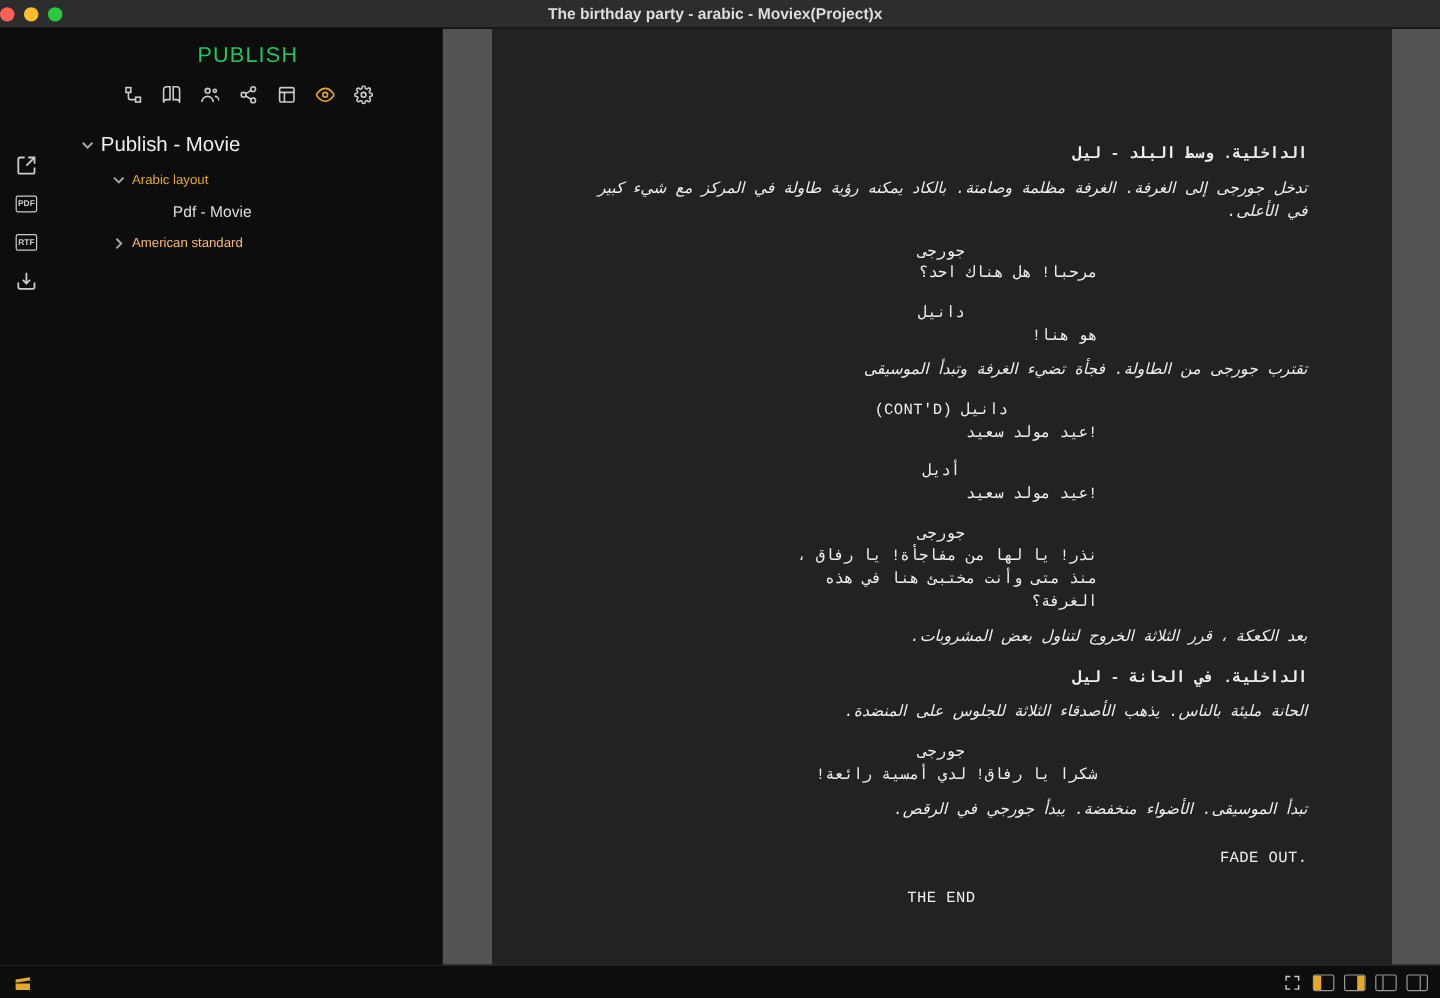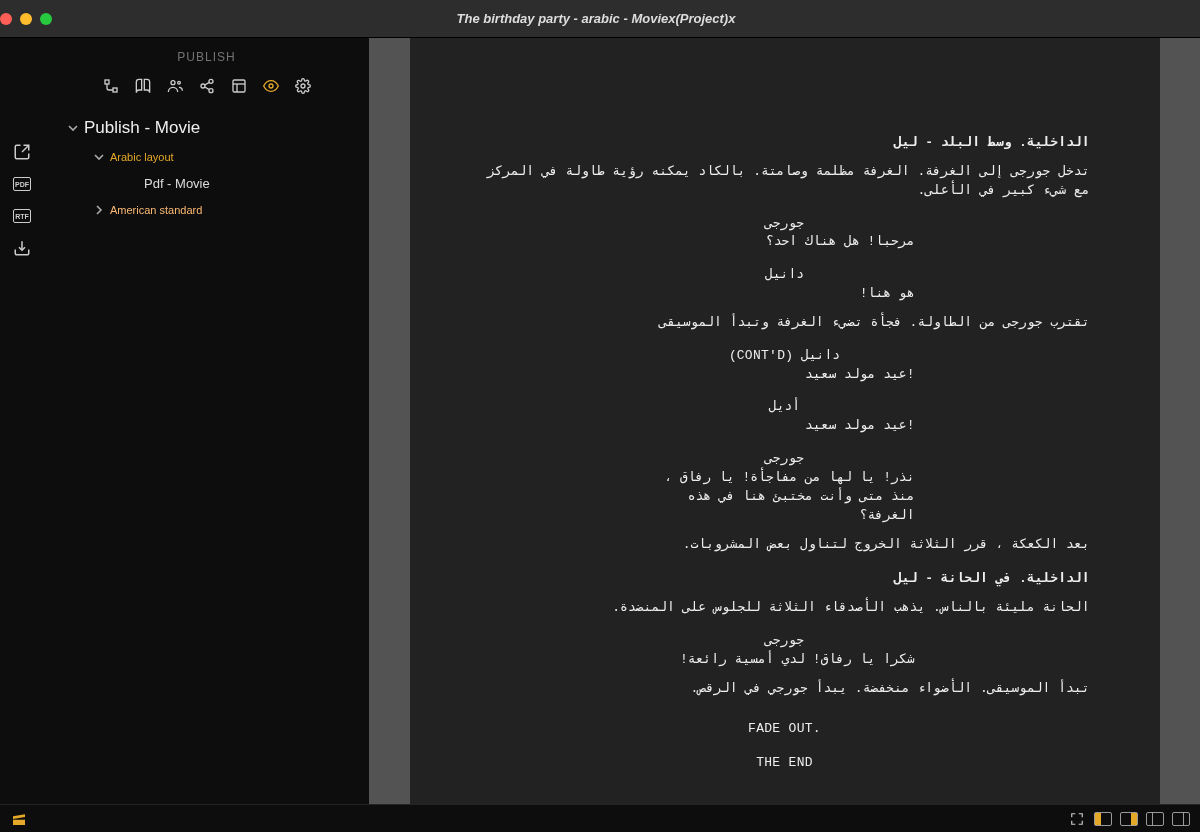--- a/index.html
+++ b/index.html
@@ -9,28 +9,27 @@
   color: #ddd;
   width: 1200px;
   height: 832px;
   overflow: hidden;
   display: flex;
   flex-direction: column;
 }
 
 
 .titlebar {
-  height: 38px;
+  height: 24px;
   background: #2d2d2d;
   display: flex;
   align-items: center;
   padding-left: 0;
   flex-shrink: 0;
   border-bottom: 1px solid #000;
-  font-style: italic;
 }
 .traffic-lights { display: flex; gap: 8px; }
 .tl { width: 12px; height: 12px; border-radius: 50%; }
 .tl.red { background: #ff5f56; }
 .tl.yellow { background: #ffbd2e; }
 .tl.green { background: #27c93f; }
 .titlebar-title {
   flex: 1;
   text-align: center;
   font-size: 13px;
@@ -73,23 +72,23 @@
 
 .sidebar {
   width: 325px;
   background: #0d0d0d;
   display: flex;
   flex-direction: column;
   flex-shrink: 0;
 }
 .sidebar-title {
   text-align: center;
-  font-size: 12px;
+  font-size: 18px;
   letter-spacing: 1px;
-  color: #737373;
+  color: #22c55e;
   padding: 12px 0 8px 0;
 }
 .toolbar-row {
   display: flex;
   justify-content: center;
   gap: 12px;
   padding: 4px 0 10px 0;
 }
 .toolbar-btn {
   width: 20px; height: 20px;
@@ -132,24 +131,24 @@
   background: #222;
   color: #eee;
   padding: 80px 70px 60px 70px;
   font-family: "Courier New", Courier, monospace;
   font-size: 13px;
   line-height: 1.45;
   letter-spacing: 0.3px;
 }
 .rtl-block { direction: rtl; text-align: right; }
 .scene-heading { font-weight: bold; margin: 16px 0 10px 0; }
-.action { margin: 10px 0; }
+.action { margin: 10px 0; font-style: italic; }
 .char-name { text-align: center; direction: rtl; margin-top: 14px; }
 .dialog { text-align: right; direction: rtl; margin-bottom: 10px; max-width: 260px; margin-left: auto; margin-right: auto; }
-.ltr-line { direction: ltr; text-align: center; margin-top: 21px; }
+.ltr-line { direction: ltr; text-align: right; margin-top: 21px; }
 .the-end { text-align: center; margin-top: 16px; }
 
 
 .statusbar {
   height: 28px;
   background: #0d0d0d;
   border-top: 1px solid #222;
   display: flex;
   align-items: center;
   justify-content: space-between;

